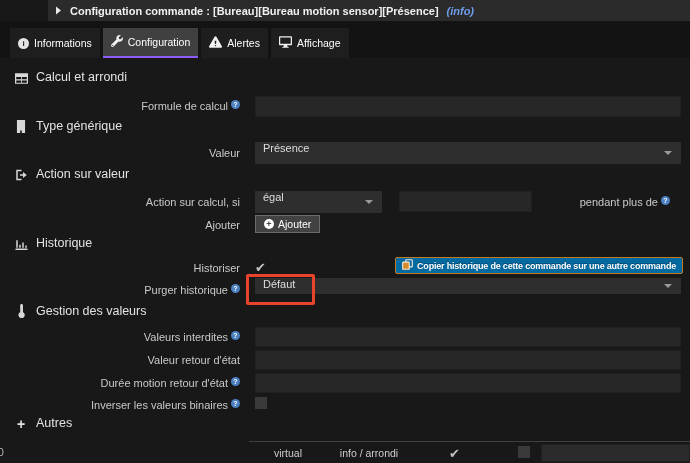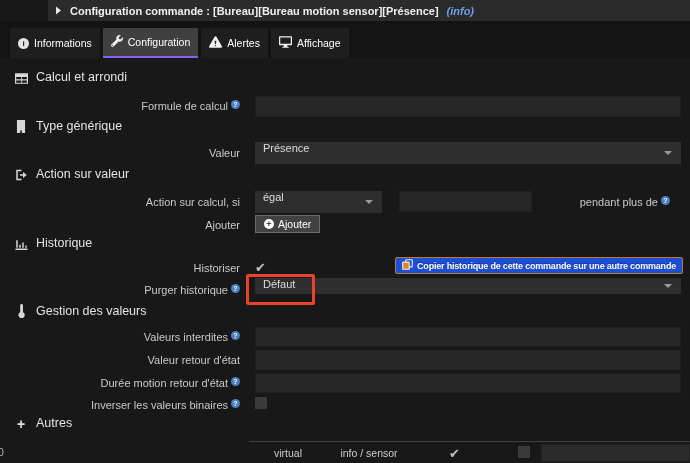--- a/index.html
+++ b/index.html
@@ -46,21 +46,21 @@
   .tselect::after { content:""; position:absolute; right:9px; top:50%; margin-top:-2px;
                     border:4px solid transparent; border-top-color:#9a9a9a; }
 
   .btn-add { position:absolute; background:#424242; border:1px solid #6b6b6b; border-radius:0;
              color:#fff; font-size:10.5px; display:flex; align-items:center; gap:4px;
              padding:0 8px; height:18px; cursor:pointer; white-space:nowrap; }
   .plus-circle { display:inline-block; width:10px; height:10px; border-radius:50%; background:#fff;
                  color:#424242; font-size:9px; font-weight:bold; line-height:10px; text-align:center; }
   .plus-circle::after { content:"+"; }
 
-  .btn-warning { position:absolute; background:#1d4ed8; border:1px solid #c07b25; border-radius:2px;
+  .btn-warning { position:absolute; background:#0369a1; border:1px solid #c07b25; border-radius:2px;
                  color:#fff; font-size:9px; font-weight:bold; letter-spacing:-0.2px;
                  display:flex; align-items:center; gap:4px; padding:0 6px; height:17px;
                  cursor:pointer; white-space:nowrap; text-shadow:0 -1px 0 rgba(0,0,0,.35); }
 
   .checkbox { position:absolute; width:12px; height:12px; background:#3a3a3a; cursor:pointer; }
   .checkbox.checked { background:transparent; }
   .checkbox.checked::after { content:"✔"; color:#c3c3c3; font-size:13px; line-height:12px; }
 
   .annotation { position:absolute; border:3px solid #e8432c; border-radius:2px; z-index:5;
                 pointer-events:none; }
@@ -237,18 +237,18 @@
     <span class="checkbox" style="left:255px; top:339px;"></span>
 
     <div class="section" style="top:358px">
       <span class="sicon plus-glyph">+</span>
       <span>Autres</span>
     </div>
 
     <div class="separator" style="left:249px; top:383px; width:441px;"></div>
     <span class="cell" style="left:-2px; top:388px; text-align:left; color:#b5b5b5;">0</span>
     <span class="cell" style="left:252px; top:389px; width:72px;">virtual</span>
-    <span class="cell" style="left:330px; top:389px; width:78px;">info / sensor</span>
+    <span class="cell" style="left:330px; top:389px; width:78px;">info / arrondi</span>
     <span class="checkbox checked" style="left:449px; top:386px;"></span>
     <span class="checkbox" style="left:518px; top:388px;"></span>
     <input class="tinput" style="left: 541px; top: 386px; width: 149px; height: 18px; background: rgb(43, 43, 43);" type="text">
   </main>
 </div>
 
 </body></html>

